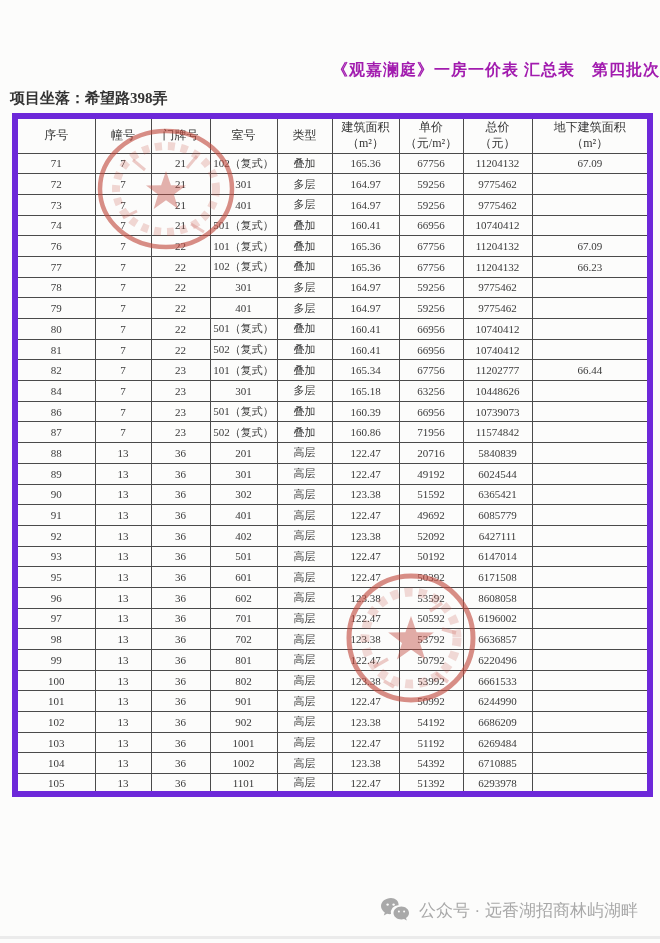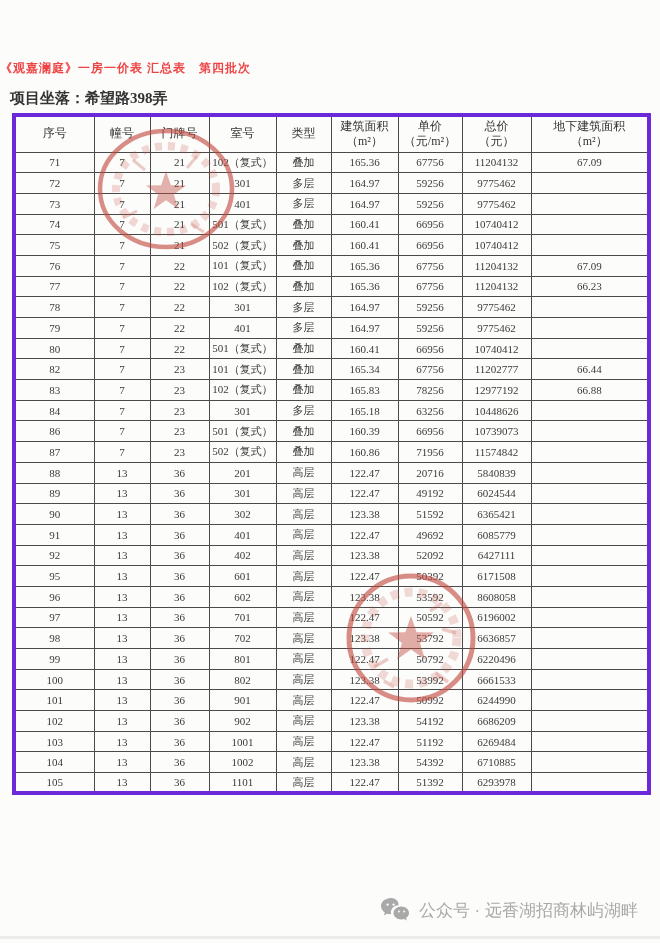--- a/index.html
+++ b/index.html
@@ -16,43 +16,43 @@
     width:660px;height:943px;
     background:var(--page-bg);
     font-family:"Liberation Serif","DejaVu Serif",serif;
     color:var(--text);
     position:relative;
     overflow:hidden;
   }
   .page{position:absolute;inset:0;}
   .doc-title{
     position:absolute;top:60px;left:0;right:0;
-    text-align:left;
-    font-size:12px;font-weight:700;
+    text-align:right;
+    font-size:16px;font-weight:700;
     letter-spacing:1px;
     white-space:pre;
-    color:#ef4444;
+    color:#a21caf;
   }
   .location-line{
     position:absolute;top:89px;left:10px;
     font-size:15px;font-weight:700;
     color:#333;
   }
   table.price-table{
     position:absolute;top:113px;left:12px;
     width:635px;
     border-collapse:collapse;
     table-layout:fixed;
   }
   table.price-table,
   table.price-table td,
   table.price-table th{
     border:1px solid var(--border);
   }
-  table.price-table{border:4px solid #6d28d9;}
+  table.price-table{border:6px solid #6d28d9;}
   th{
     height:37px;
     font-size:12px;font-weight:400;
     text-align:center;vertical-align:middle;
     line-height:1.3;
     color:#343434;
   }
   td{
     height:20.7px;
     font-size:11px;
@@ -172,31 +172,20 @@
           <td>7</td>
           <td>21</td>
           <td>501（复式）</td>
           <td>叠加</td>
           <td>160.41</td>
           <td>66956</td>
           <td>10740412</td>
           <td></td>
         </tr>
         <tr>
-          <td>75</td>
-          <td>7</td>
-          <td>21</td>
-          <td>502（复式）</td>
-          <td>叠加</td>
-          <td>160.41</td>
-          <td>66956</td>
-          <td>10740412</td>
-          <td></td>
-        </tr>
-        <tr>
           <td>76</td>
           <td>7</td>
           <td>22</td>
           <td>101（复式）</td>
           <td>叠加</td>
           <td>165.36</td>
           <td>67756</td>
           <td>11204132</td>
           <td>67.09</td>
         </tr>
@@ -238,40 +227,40 @@
           <td>7</td>
           <td>22</td>
           <td>501（复式）</td>
           <td>叠加</td>
           <td>160.41</td>
           <td>66956</td>
           <td>10740412</td>
           <td></td>
         </tr>
         <tr>
+          <td>81</td>
+          <td>7</td>
+          <td>22</td>
+          <td>502（复式）</td>
+          <td>叠加</td>
+          <td>160.41</td>
+          <td>66956</td>
+          <td>10740412</td>
+          <td></td>
+        </tr>
+        <tr>
           <td>82</td>
           <td>7</td>
           <td>23</td>
           <td>101（复式）</td>
           <td>叠加</td>
           <td>165.34</td>
           <td>67756</td>
           <td>11202777</td>
           <td>66.44</td>
-        </tr>
-        <tr>
-          <td>83</td>
-          <td>7</td>
-          <td>23</td>
-          <td>102（复式）</td>
-          <td>叠加</td>
-          <td>165.83</td>
-          <td>78256</td>
-          <td>12977192</td>
-          <td>66.88</td>
         </tr>
         <tr>
           <td>84</td>
           <td>7</td>
           <td>23</td>
           <td>301</td>
           <td>多层</td>
           <td>165.18</td>
           <td>63256</td>
           <td>10448626</td>
@@ -345,20 +334,31 @@
         </tr>
         <tr>
           <td>92</td>
           <td>13</td>
           <td>36</td>
           <td>402</td>
           <td>高层</td>
           <td>123.38</td>
           <td>52092</td>
           <td>6427111</td>
+          <td></td>
+        </tr>
+        <tr>
+          <td>93</td>
+          <td>13</td>
+          <td>36</td>
+          <td>501</td>
+          <td>高层</td>
+          <td>122.47</td>
+          <td>50192</td>
+          <td>6147014</td>
           <td></td>
         </tr>
         <tr>
           <td>95</td>
           <td>13</td>
           <td>36</td>
           <td>601</td>
           <td>高层</td>
           <td>122.47</td>
           <td>50392</td>

